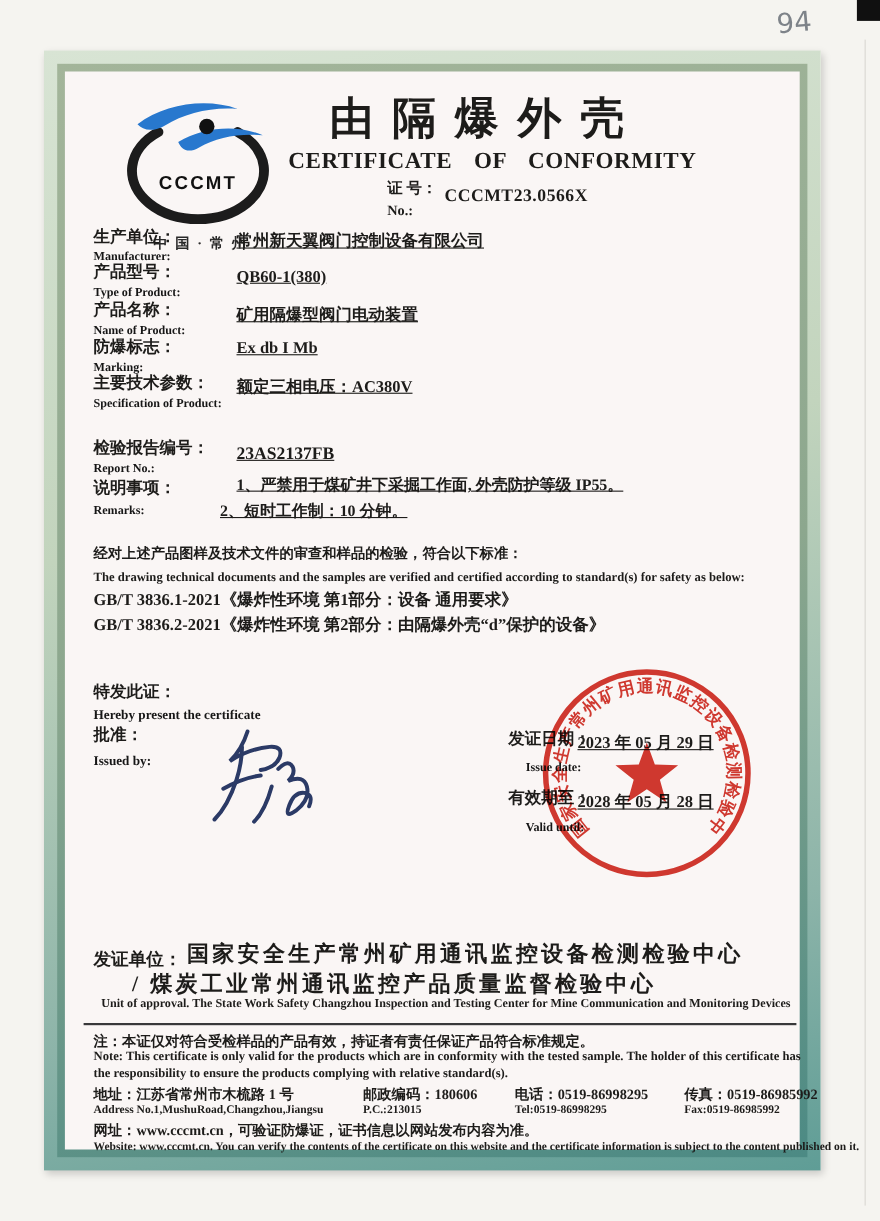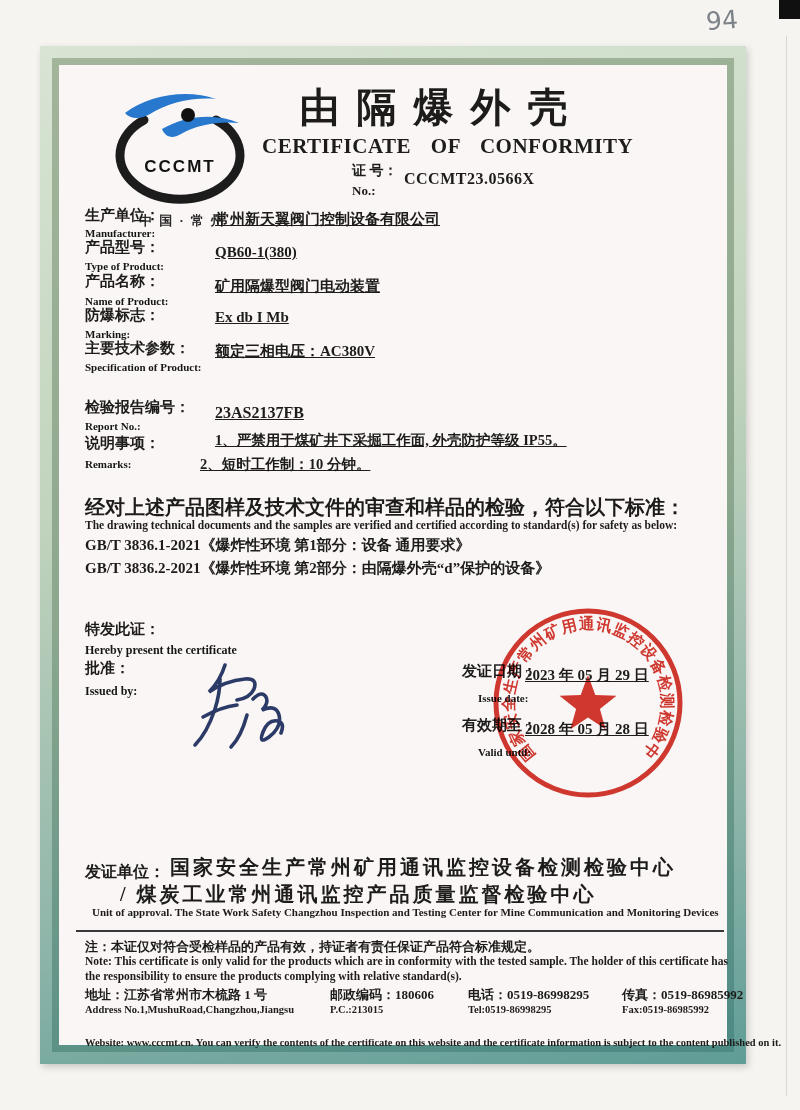--- a/index.html
+++ b/index.html
@@ -86,21 +86,21 @@
 
   <div class="abs cn" style="left:85px;top:398px;">检验报告编号：</div>
   <div class="abs en" style="left:85px;top:420px;">Report No.:</div>
   <div class="abs val" style="left:215px;top:404px;font-size:16px;">23AS2137FB</div>
 
   <div class="abs cn" style="left:85px;top:434px;">说明事项：</div>
   <div class="abs en" style="left:85px;top:458px;">Remarks:</div>
   <div class="abs val" style="left:215px;top:431px;font-size:14.5px;">1、严禁用于煤矿井下采掘工作面, 外壳防护等级 IP55。</div>
   <div class="abs val" style="left:200px;top:455px;font-size:14.5px;">2、短时工作制：10 分钟。</div>
 
-  <div class="abs" style="left:85px;top:494px;font-size:20px;font-weight:700;">经对上述产品图样及技术文件的审查和样品的检验，符合以下标准：</div>
+  <div class="abs" style="left:85px;top:494px;font-size:13px;font-weight:700;">经对上述产品图样及技术文件的审查和样品的检验，符合以下标准：</div>
   <div class="abs" style="left:85px;top:519px;font-size:11.5px;font-weight:600;">The drawing technical documents and the samples are verified and certified according to standard(s) for safety as below:</div>
   <div class="abs std" style="left:85px;top:536px;">GB/T 3836.1-2021《爆炸性环境 第1部分：设备 通用要求》</div>
   <div class="abs std" style="left:85px;top:559px;">GB/T 3836.2-2021《爆炸性环境 第2部分：由隔爆外壳“d”保护的设备》</div>
 
   <div class="abs cn" style="left:85px;top:620px;">特发此证：</div>
   <div class="abs en" style="left:85px;top:643px;font-size:12px;">Hereby present the certificate</div>
   <div class="abs cn" style="left:85px;top:659px;">批准：</div>
   <div class="abs en" style="left:85px;top:684px;font-size:12px;">Issued by:</div>
 
   <div class="abs" style="left:165px;top:655px;width:140px;height:105px;">
@@ -149,15 +149,16 @@
   <div class="abs note" style="left:85px;top:986px;">地址：江苏省常州市木梳路 1 号</div>
   <div class="abs note" style="left:330px;top:986px;">邮政编码：180606</div>
   <div class="abs note" style="left:468px;top:986px;">电话：0519-86998295</div>
   <div class="abs note" style="left:622px;top:986px;">传真：0519-86985992</div>
 
   <div class="abs small-en" style="left:85px;top:1004px;">Address No.1,MushuRoad,Changzhou,Jiangsu</div>
   <div class="abs small-en" style="left:330px;top:1004px;">P.C.:213015</div>
   <div class="abs small-en" style="left:468px;top:1004px;">Tel:0519-86998295</div>
   <div class="abs small-en" style="left:622px;top:1004px;">Fax:0519-86985992</div>
 
+  <div class="abs note" style="left:85px;top:1019px;">网址：www.cccmt.cn，可验证防爆证，证书信息以网站发布内容为准。</div>
   <div class="abs small-en" style="left:85px;top:1037px;font-weight:600;">Website:  www.cccmt.cn. You can verify the contents of the certificate on this website and the certificate information is subject to the content published on it.</div>
 
 </div>
 
 </body></html>

